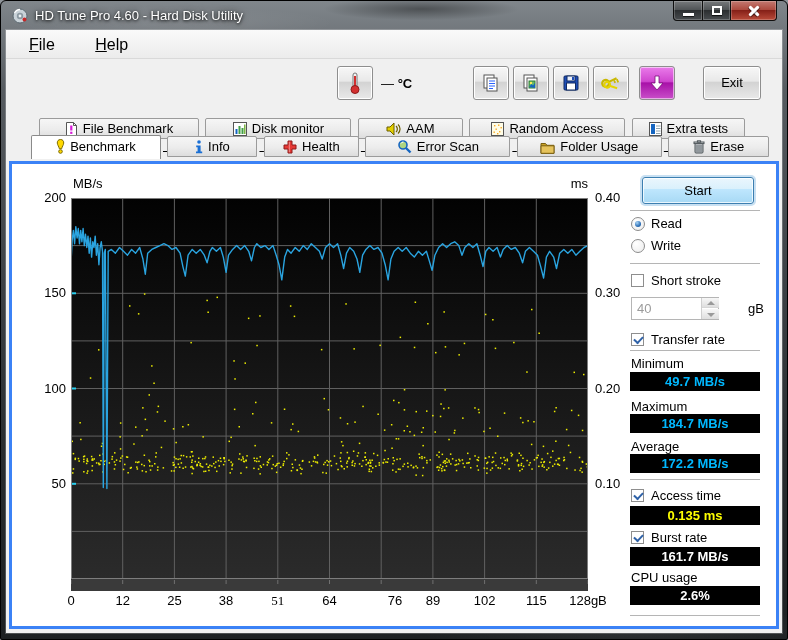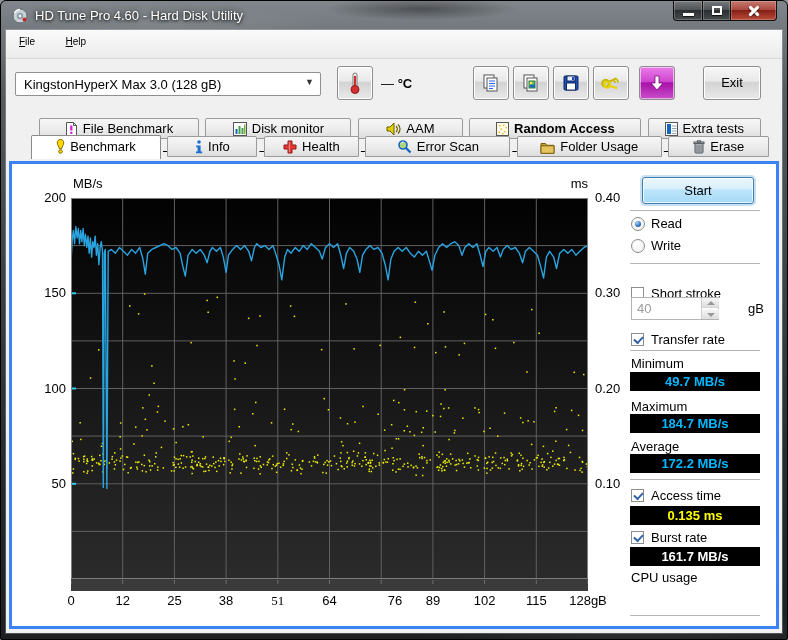--- a/index.html
+++ b/index.html
@@ -31,21 +31,21 @@
     background-color:#a33225;
     background-image:linear-gradient(180deg,rgba(255,255,255,.35),rgba(255,255,255,.12) 45%,rgba(80,0,0,.35) 50%,rgba(255,150,120,.25));}
   .glyph-min{position:absolute;left:50%;top:12px;width:11px;height:3px;margin-left:-5px;background:#fff;box-shadow:0 1px 1px rgba(0,0,0,.7);}
   .glyph-max{position:absolute;left:50%;top:5px;width:10px;height:9px;margin-left:-5px;border:2px solid #fff;box-shadow:0 1px 1px rgba(0,0,0,.7);}
   .glyph-x{position:absolute;left:50%;top:50%;width:13px;height:3px;background:#fff;border-radius:1px;box-shadow:0 1px 1px rgba(0,0,0,.5);}
   .glyph-x.a{transform:translate(-50%,-50%) rotate(45deg);}
   .glyph-x.b{transform:translate(-50%,-50%) rotate(-45deg);}
   
   .client{position:relative;width:100%;height:100%;background:#f0f0f0;box-shadow:0 0 0 1px rgba(255,255,255,.22);}
   .menubar{position:absolute;left:0;top:0;right:0;height:29px;background:linear-gradient(#fafafa,#ececec);border-bottom:1px solid #d9d9d9;}
-  .menu-item{display:inline-block;padding:6px 13px 0 13px;font-size:10px;color:#000;height:46px;}
+  .menu-item{display:inline-block;padding:6px 13px 0 23px;font-size:16px;color:#000;height:46px;}
   .menu-item::first-letter{text-decoration:underline;}
   .toolbar{position:absolute;left:0;top:30px;right:0;height:48px;}
   .combo{position:absolute;left:9px;top:12px;width:306px;height:24px;background:#fff;border:1px solid #8f8f8f;border-radius:2px;}
   .combo-text{position:absolute;left:8px;top:4px;font-size:13px;color:#000;white-space:nowrap;}
   .combo-arrow{position:absolute;right:6px;top:4px;font-size:9px;color:#333;}
   .tbtn{position:absolute;top:6px;width:36px;height:34px;border:1px solid #8e8e8e;border-radius:3px;
     background:linear-gradient(#f7f7f7,#e8e8e8 45%,#d2d2d2 46%,#e9e9e9);box-shadow:inset 0 0 0 1px #fff;}
   .tbtn svg{position:absolute;left:50%;top:50%;transform:translate(-50%,-50%);}
   .temp-label{position:absolute;left:375px;top:16px;font-size:13px;color:#000;}
   .temp-unit{font-weight:bold;}
@@ -128,24 +128,20 @@
   </div>
 
   <div class="client">
 
     <div class="menubar">
       <span class="menu-item">File</span>
       <span class="menu-item">Help</span>
     </div>
 
     <div class="toolbar">
-      <div class="combo">
-        <span class="combo-text">KingstonHyperX Max 3.0 (128 gB)</span>
-        <span class="combo-arrow">▼</span>
-      </div>
       <div class="tbtn" style="left:331px;">
         <svg width="18" height="24" viewBox="0 0 18 24">
           <rect x="7" y="2" width="4" height="14" rx="2" fill="#f3f3f3" stroke="#777"></rect>
           <rect x="8" y="5" width="2" height="11" fill="#d32f2f"></rect>
           <circle cx="9" cy="18.5" r="4" fill="#d32f2f" stroke="#8e1b1b"></circle>
         </svg>
       </div>
       <div class="temp-label">
         <span>—</span>
         <span class="temp-unit">°C</span>
@@ -217,21 +213,21 @@
           <rect x="11" y="2.5" width="1.5" height="9.5" fill="#7cb342"></rect>
         </svg><span>Disk monitor</span>
       </div>
       <div class="tab" style="width:105px;">
         <svg width="15" height="14" viewBox="0 0 15 14">
           <path d="M1 5 h3 l4-4 v12 l-4-4 h-3 z" fill="#e3cf00" stroke="#6b5e00"></path>
           <path d="M10 4 a4 4 0 0 1 0 6" fill="none" stroke="#6b5e00" stroke-width="1.2"></path>
           <path d="M12 2.5 a6 6 0 0 1 0 9" fill="none" stroke="#6b5e00" stroke-width="1.2"></path>
         </svg><span>AAM</span>
       </div>
-      <div class="tab" style="width:172px;font-weight:bold;">
+      <div class="tab" style="width:156px;">
         <svg width="13" height="14" viewBox="0 0 13 14">
           <rect x="0.5" y="0.5" width="12" height="13" fill="#fffde7" stroke="#555"></rect>
           <g fill="#f9a825">
               <rect x="3" y="3" width="1.4" height="1.4"></rect>
               <rect x="7" y="2.5" width="1.4" height="1.4"></rect>
               <rect x="9.5" y="5" width="1.4" height="1.4"></rect>
               <rect x="4.5" y="6.5" width="1.4" height="1.4"></rect>
               <rect x="2.5" y="9.5" width="1.4" height="1.4"></rect>
               <rect x="8" y="9" width="1.4" height="1.4"></rect>
               <rect x="6" y="11" width="1.4" height="1.4"></rect>
@@ -945,21 +941,21 @@
       <div class="sp-sep" style="top:46px;"></div>
 
       <div class="ctl-row" style="top:52px;">
         <span class="radio checked"></span><span>Read</span>
       </div>
       <div class="ctl-row" style="top:74px;">
         <span class="radio"></span><span>Write</span>
       </div>
       <div class="sp-sep" style="top:99px;"></div>
 
-      <div class="ctl-row" style="top:122px;">
+      <div class="ctl-row" style="top:109px;">
         <span class="checkbox"></span><span>Short stroke</span>
       </div>
       <div class="spinner">
         <input value="40" style="">
         <div class="spin-btns">
           <div class="spin-up"></div>
           <div class="spin-dn"></div>
         </div>
       </div>
       <div class="unit-label">gB</div>
@@ -981,16 +977,17 @@
         <span class="checkbox checked"></span><span>Access time</span>
       </div>
       <div class="stat-box" style="top: 342px; color: rgb(255, 255, 0);">0.135 ms</div>
 
       <div class="ctl-row" style="top:366px;">
         <span class="checkbox checked"></span><span>Burst rate</span>
       </div>
       <div class="stat-box" style="top: 383px; color: rgb(255, 255, 255);">161.7 MB/s</div>
 
       <div class="stat-label" style="top:406px;">CPU usage</div>
+      <div class="stat-box" style="top: 422px; color: rgb(255, 255, 255);">2.6%</div>
       <div class="sp-sep" style="top:451px;"></div>
     </div>
   </div>
 </div>
 
 </body></html>

